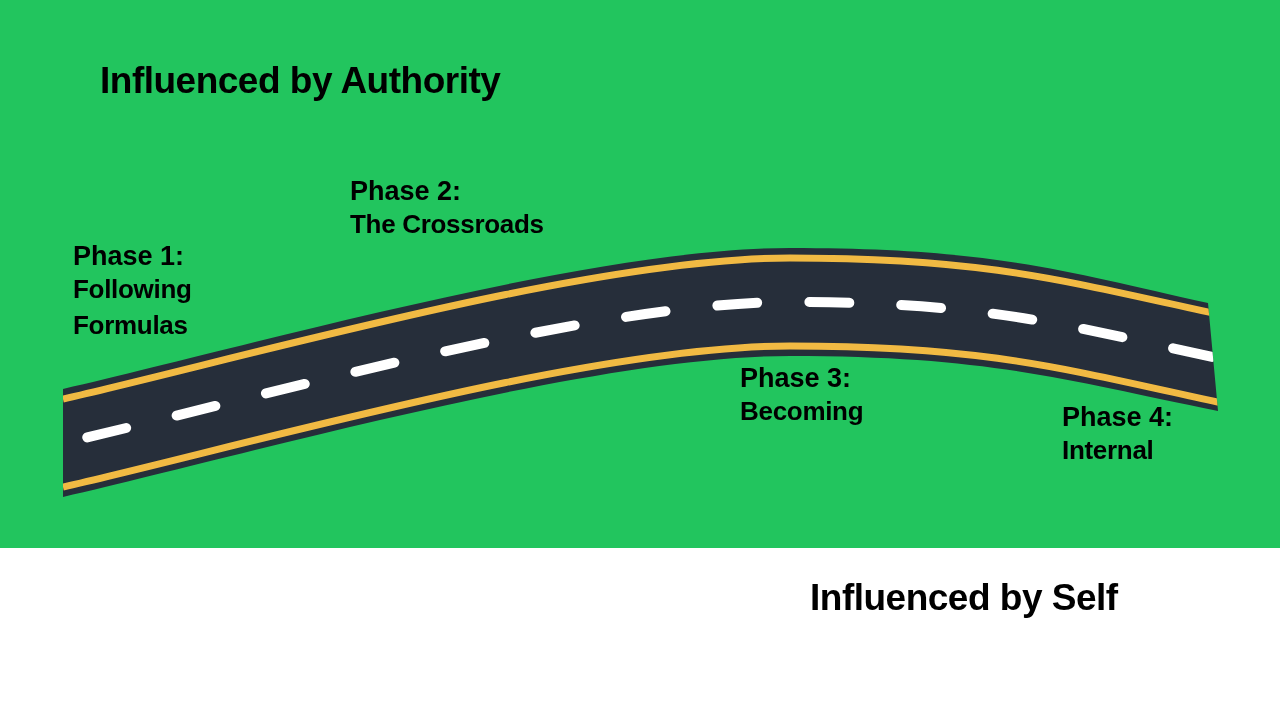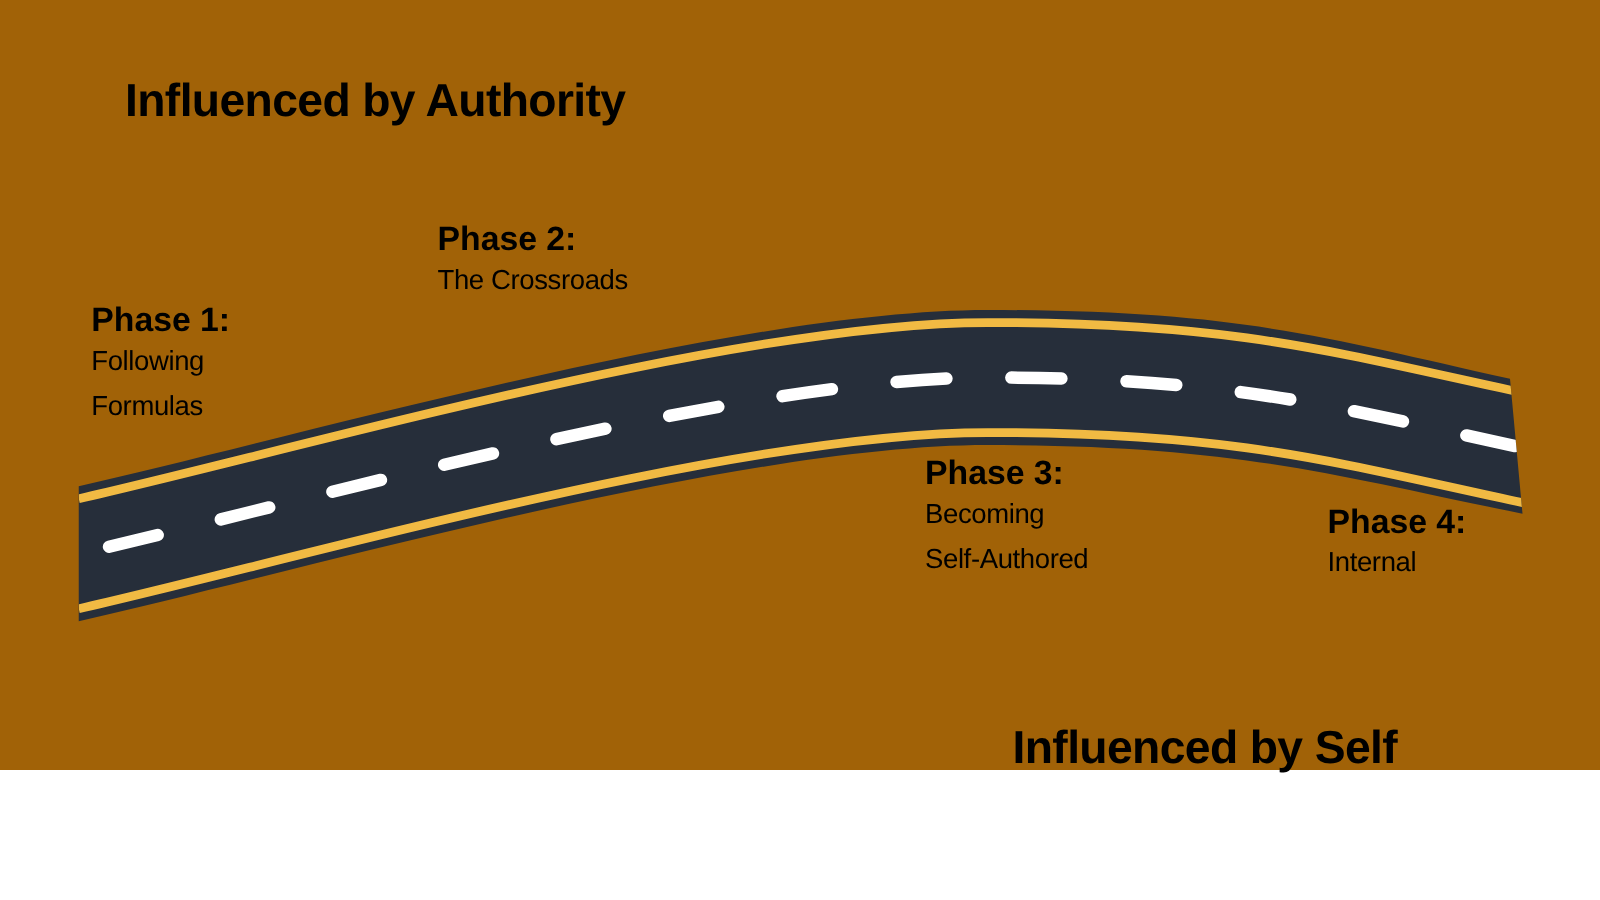--- a/index.html
+++ b/index.html
@@ -7,22 +7,22 @@
     padding: 0;
     width: 1280px;
     height: 720px;
     background: #ffffff;
     overflow: hidden;
     font-family: "Liberation Sans", sans-serif;
   }
   .stage {
     position: relative;
     width: 1280px;
-    height: 616px;
-    background: #a16207;
+    height: 548px;
+    background: #22c55e;
   }
   .road-svg {
     position: absolute;
     left: 0;
     top: 0;
     width: 1280px;
     height: 720px;
   }
   .big-title {
     position: absolute;
@@ -39,22 +39,22 @@
     position: absolute;
     color: #000000;
     white-space: nowrap;
   }
   .phase-label {
     font-size: 27px;
     font-weight: 700;
     line-height: 30px;
   }
   .phase-name {
-    font-size: 22px;
-    font-weight: 400;
+    font-size: 26px;
+    font-weight: 700;
     line-height: 36px;
     letter-spacing: -0.3px;
   }
   .phase-1 { left: 73px;   top: 241px; }
   .phase-2 { left: 350px;  top: 176px; }
   .phase-3 { left: 740px;  top: 363px; }
   .phase-4 { left: 1062px; top: 402px; }
 </style>
 </head>
 <body>
@@ -109,21 +109,20 @@
   </div>
 
   <div class="phase phase-2">
     <div class="phase-label">Phase 2:</div>
     <div class="phase-name">The Crossroads</div>
   </div>
 
   <div class="phase phase-3">
     <div class="phase-label">Phase 3:</div>
     <div class="phase-name">Becoming</div>
-    <div class="phase-name">Self-Authored</div>
   </div>
 
   <div class="phase phase-4">
     <div class="phase-label">Phase 4:</div>
     <div class="phase-name">Internal</div>
   </div>
 
   <div class="big-title title-self">Influenced by Self</div>
 
 </div>

